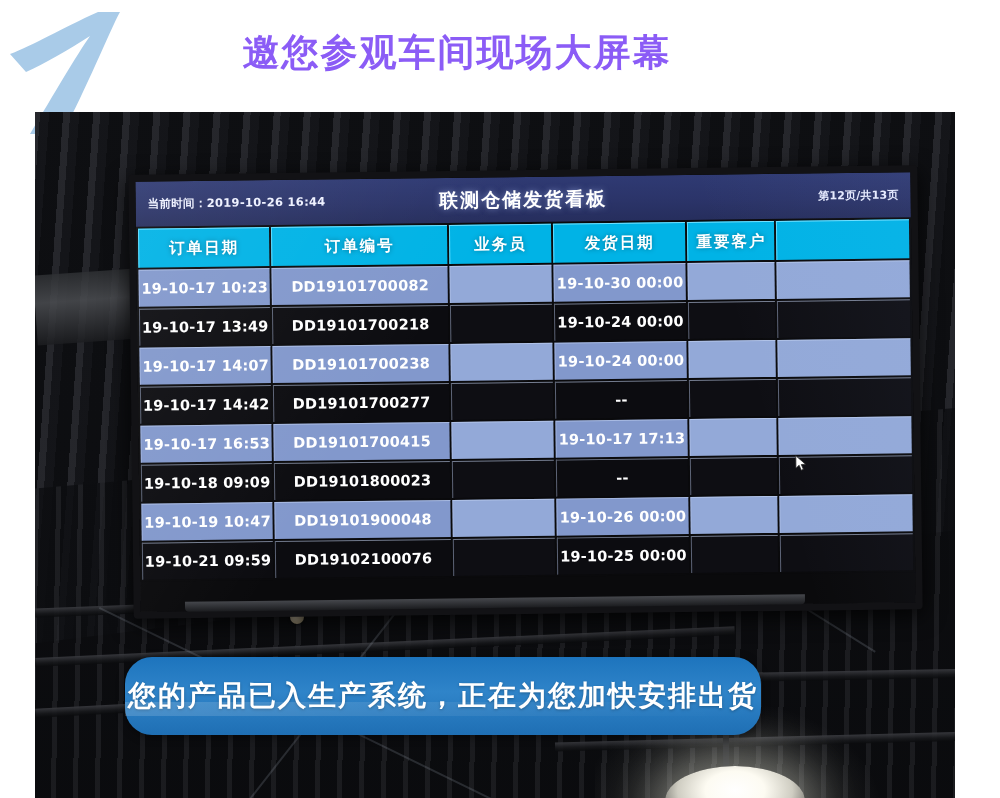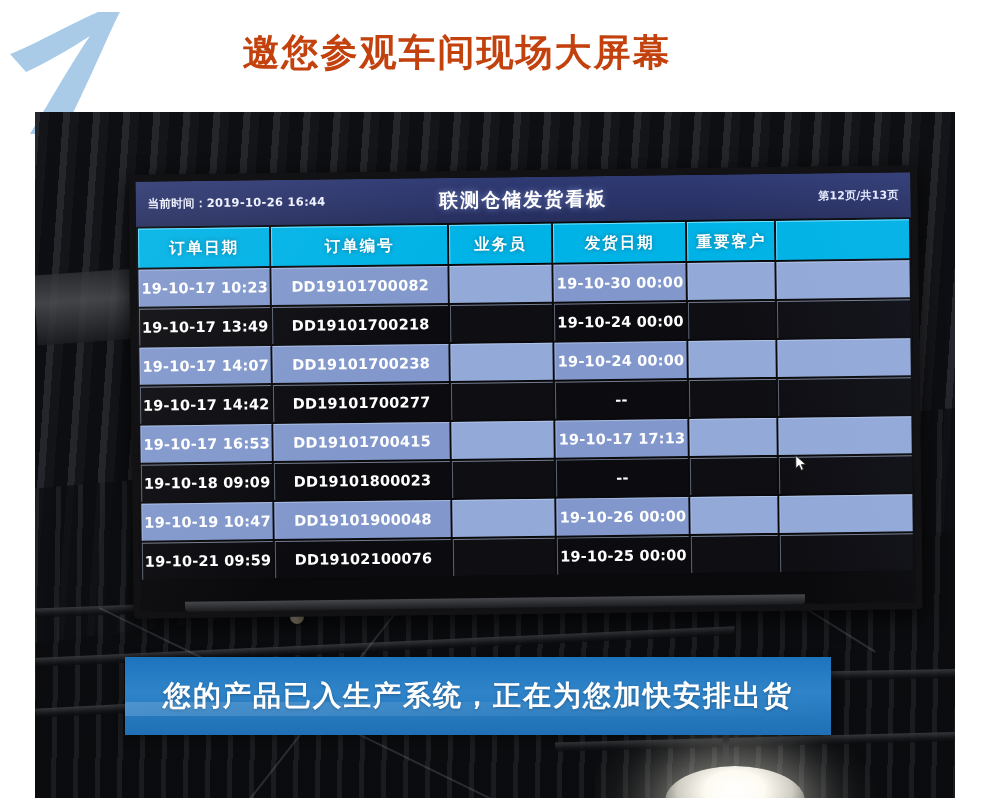--- a/index.html
+++ b/index.html
@@ -28,21 +28,21 @@
 
   
   .page-title {
     position: absolute;
     left: 0;
     top: 28px;
     width: 914px;
     text-align: center;
     font-size: 37px;
     font-weight: bold;
-    color: #c2410c;
+    color: #8b5cf6;
     letter-spacing: 2px;
     z-index: 3;
     font-family: "DejaVu Sans", "Liberation Sans", sans-serif;
   }
 
   
   .photo {
     position: absolute;
     left: 35px;
     top: 112px;
@@ -283,28 +283,29 @@
     width:45%; height:160%;
     background: linear-gradient(255deg, rgba(180,200,255,.07), rgba(255,255,255,0) 55%);
     pointer-events:none;
   }
 
   
   .banner {
     position: absolute;
     left: 90px;
     top: 545px;
-    width: 706px;
+    width: 636px;
     height: 78px;
     background: linear-gradient(to bottom, #1d74bd 0%, #2f84c9 45%, #1f6fb4 100%);
     display: flex;
     align-items: center;
     justify-content: center;
     z-index: 6;
     box-shadow: 0 2px 10px rgba(0,0,0,.45);
+    border-radius: 27px;
   }
   .banner-text {
     color: #ffffff;
     font-size: 28px;
     font-weight: bold;
     letter-spacing: 2px;
     text-shadow: 0 1px 3px rgba(0,0,0,.28);
     white-space: nowrap;
   }
   .banner-streak {

